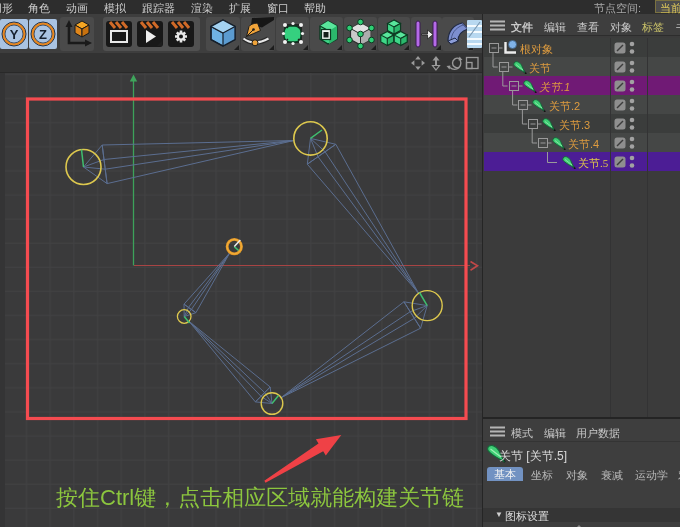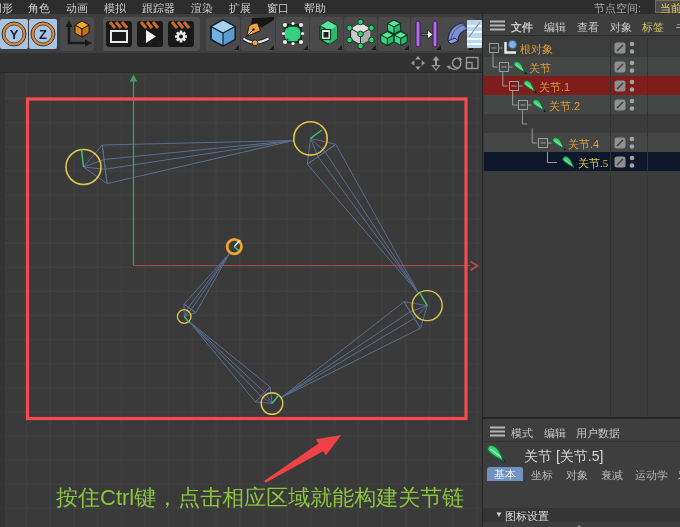--- a/index.html
+++ b/index.html
@@ -308,21 +308,21 @@
         <span style="position:absolute;left:45px;top:4px;color:#df9c3f;">关节</span>
         <svg width="12" height="12" style="position:absolute;left:130px;top:4px;">
           <rect x="0.5" y="0.5" width="11" height="11" rx="2.5" fill="#8f8f8f"></rect>
           <path d="M3 9L9 3" stroke="#3c3c3c" stroke-width="1.5"></path>
         </svg>
         <svg width="6" height="14" style="position:absolute;left:145px;top:3px;">
           <circle cx="3" cy="3" r="2.3" fill="#a2a2a2"></circle>
           <circle cx="3" cy="10.5" r="2.3" fill="#a2a2a2"></circle>
         </svg>
       </div>
-<div class="row" style="top:38px;background:#7f1d1d;">
+<div class="row" style="top:38px;background:#701a75;font-style:italic;">
         <svg width="16" height="19" style="position:absolute;left:25px;top:0;">
           <rect x="0.5" y="5.5" width="9" height="9" fill="none" stroke="#9a9a9a"></rect>
           <path d="M2.5 10h5M10 10h3.5" stroke="#9a9a9a" stroke-width="1"></path>
         </svg>
         <svg width="15" height="14" style="position:absolute;left:38px;top:3px;">
           <path d="M11.5 11L14.3 13.8" stroke="#111" stroke-width="1.6"></path>
           <path d="M1.8 4.2C1.8 2.2 3.6 1.2 5.5 1.8C7.3 2.4 8.6 3.6 9.6 5.4L13 12.5C9.5 10.8 5.8 8.8 3.4 6.6C2.3 5.8 1.8 5 1.8 4.2Z" fill="#3fce75" stroke="#16663a" stroke-width="1"></path>
           <path d="M4 4.5C6.5 6.5 9 8.6 11 10" stroke="#8fe8a8" stroke-width="0.9" fill="none"></path>
         </svg>
         <span style="position:absolute;left:55px;top:4px;color:#df9c3f;">关节.1</span>
@@ -348,41 +348,61 @@
         <span style="position:absolute;left:65px;top:4px;color:#df9c3f;">关节.2</span>
         <svg width="12" height="12" style="position:absolute;left:130px;top:4px;">
           <rect x="0.5" y="0.5" width="11" height="11" rx="2.5" fill="#8f8f8f"></rect>
           <path d="M3 9L9 3" stroke="#3c3c3c" stroke-width="1.5"></path>
         </svg>
         <svg width="6" height="14" style="position:absolute;left:145px;top:3px;">
           <circle cx="3" cy="3" r="2.3" fill="#a2a2a2"></circle>
           <circle cx="3" cy="10.5" r="2.3" fill="#a2a2a2"></circle>
         </svg>
       </div>
+<div class="row" style="top:76px;background:#3b3d3c;">
+        <svg width="16" height="19" style="position:absolute;left:44px;top:0;">
+          <rect x="0.5" y="5.5" width="9" height="9" fill="none" stroke="#9a9a9a"></rect>
+          <path d="M2.5 10h5M10 10h3.5" stroke="#9a9a9a" stroke-width="1"></path>
+        </svg>
+        <svg width="15" height="14" style="position:absolute;left:57px;top:3px;">
+          <path d="M11.5 11L14.3 13.8" stroke="#111" stroke-width="1.6"></path>
+          <path d="M1.8 4.2C1.8 2.2 3.6 1.2 5.5 1.8C7.3 2.4 8.6 3.6 9.6 5.4L13 12.5C9.5 10.8 5.8 8.8 3.4 6.6C2.3 5.8 1.8 5 1.8 4.2Z" fill="#3fce75" stroke="#16663a" stroke-width="1"></path>
+          <path d="M4 4.5C6.5 6.5 9 8.6 11 10" stroke="#8fe8a8" stroke-width="0.9" fill="none"></path>
+        </svg>
+        <span style="position:absolute;left:75px;top:4px;color:#df9c3f;">关节.3</span>
+        <svg width="12" height="12" style="position:absolute;left:130px;top:4px;">
+          <rect x="0.5" y="0.5" width="11" height="11" rx="2.5" fill="#8f8f8f"></rect>
+          <path d="M3 9L9 3" stroke="#3c3c3c" stroke-width="1.5"></path>
+        </svg>
+        <svg width="6" height="14" style="position:absolute;left:145px;top:3px;">
+          <circle cx="3" cy="3" r="2.3" fill="#a2a2a2"></circle>
+          <circle cx="3" cy="10.5" r="2.3" fill="#a2a2a2"></circle>
+        </svg>
+      </div>
 <div class="row" style="top:95px;background:#454746;">
         <svg width="16" height="19" style="position:absolute;left:54px;top:0;">
           <rect x="0.5" y="5.5" width="9" height="9" fill="none" stroke="#9a9a9a"></rect>
           <path d="M2.5 10h5M10 10h3.5" stroke="#9a9a9a" stroke-width="1"></path>
         </svg>
         <svg width="15" height="14" style="position:absolute;left:67px;top:3px;">
           <path d="M11.5 11L14.3 13.8" stroke="#111" stroke-width="1.6"></path>
           <path d="M1.8 4.2C1.8 2.2 3.6 1.2 5.5 1.8C7.3 2.4 8.6 3.6 9.6 5.4L13 12.5C9.5 10.8 5.8 8.8 3.4 6.6C2.3 5.8 1.8 5 1.8 4.2Z" fill="#3fce75" stroke="#16663a" stroke-width="1"></path>
           <path d="M4 4.5C6.5 6.5 9 8.6 11 10" stroke="#8fe8a8" stroke-width="0.9" fill="none"></path>
         </svg>
         <span style="position:absolute;left:84px;top:4px;color:#df9c3f;">关节.4</span>
         <svg width="12" height="12" style="position:absolute;left:130px;top:4px;">
           <rect x="0.5" y="0.5" width="11" height="11" rx="2.5" fill="#8f8f8f"></rect>
           <path d="M3 9L9 3" stroke="#3c3c3c" stroke-width="1.5"></path>
         </svg>
         <svg width="6" height="14" style="position:absolute;left:145px;top:3px;">
           <circle cx="3" cy="3" r="2.3" fill="#a2a2a2"></circle>
           <circle cx="3" cy="10.5" r="2.3" fill="#a2a2a2"></circle>
         </svg>
       </div>
-<div class="row" style="top:114px;background:#0f172a;font-family:Liberation Serif, serif;">
+<div class="row" style="top:114px;background:#4c1d95;font-family:Liberation Serif, serif;">
         <svg width="16" height="19" style="position:absolute;left:62px;top:0;">
           <path d="M1.5 0V10.5H11" stroke="#9a9a9a" fill="none"></path>
         </svg>
         <svg width="15" height="14" style="position:absolute;left:77px;top:3px;">
           <path d="M11.5 11L14.3 13.8" stroke="#111" stroke-width="1.6"></path>
           <path d="M1.8 4.2C1.8 2.2 3.6 1.2 5.5 1.8C7.3 2.4 8.6 3.6 9.6 5.4L13 12.5C9.5 10.8 5.8 8.8 3.4 6.6C2.3 5.8 1.8 5 1.8 4.2Z" fill="#3fce75" stroke="#16663a" stroke-width="1"></path>
           <path d="M4 4.5C6.5 6.5 9 8.6 11 10" stroke="#8fe8a8" stroke-width="0.9" fill="none"></path>
         </svg>
         <span style="position:absolute;left:94px;top:4px;color:#e0c84a;">关节.5</span>
         <svg width="12" height="12" style="position:absolute;left:130px;top:4px;">
@@ -412,21 +432,21 @@
       </svg>
 <span class="mitem" style="left:28px;top:7px;">模式</span>
 <span class="mitem" style="left:61px;top:7px;">编辑</span>
 <span class="mitem" style="left:93px;top:7px;">用户数据</span>
 <div class="abs" style="left:0;top:22px;width:198px;height:1px;background:#343434;"></div>
 <svg width="22" height="20" style="position:absolute;left:2px;top:24px;">
         <path d="M16.5 15.5L20 19" stroke="#111" stroke-width="2"></path>
         <path d="M2.6 6.1C2.6 3.2 5.2 1.7 8 2.6C10.6 3.5 12.5 5.2 14 7.8L19 18.4C14 15.9 8.4 13 4.9 9.6C3.3 8.4 2.6 7.2 2.6 6.1Z" fill="#3fce75" stroke="#16663a" stroke-width="1.2"></path>
         <path d="M5.5 6C9 8.8 13 11.8 16 14" stroke="#9ef0b5" stroke-width="1.1" fill="none"></path>
       </svg>
-<span class="mitem" style="left:41px;top:29px;font-size:14px;color:#d8d8d8;">关节 [关节.5]</span>
+<span class="mitem" style="left:16px;top:29px;font-size:12px;color:#d8d8d8;">关节 [关节.5]</span>
 <div class="abs" style="left:4px;top:48px;width:36px;height:14px;background:#7292c2;border-radius:3px 3px 0 0;color:#f2f2f2;font-size:11px;text-align:center;line-height:14px;">基本</div>
 <span class="mitem" style="left:48px;top:49px;color:#b8b8b8;">坐标</span>
 <span class="mitem" style="left:83px;top:49px;color:#b8b8b8;">对象</span>
 <span class="mitem" style="left:118px;top:49px;color:#b8b8b8;">衰减</span>
 <span class="mitem" style="left:152px;top:49px;color:#b8b8b8;">运动学</span>
 <span class="mitem" style="left:195px;top:49px;color:#b8b8b8;">对称</span>
 <span class="mitem" style="left:4px;top:71px;font-weight:bold;color:#e2e2e2;font-size:11.5px;margin-top:48px;">基本属性</span>
 <div class="abs" style="left:0;top:89px;width:198px;height:14px;background:#353535;">
 <span style="position:absolute;left:12px;top:2px;color:#cfcfcf;font-size:8px;">▼</span>
 <span class="mitem" style="left:22px;top:1px;color:#dedede;">图标设置</span>

